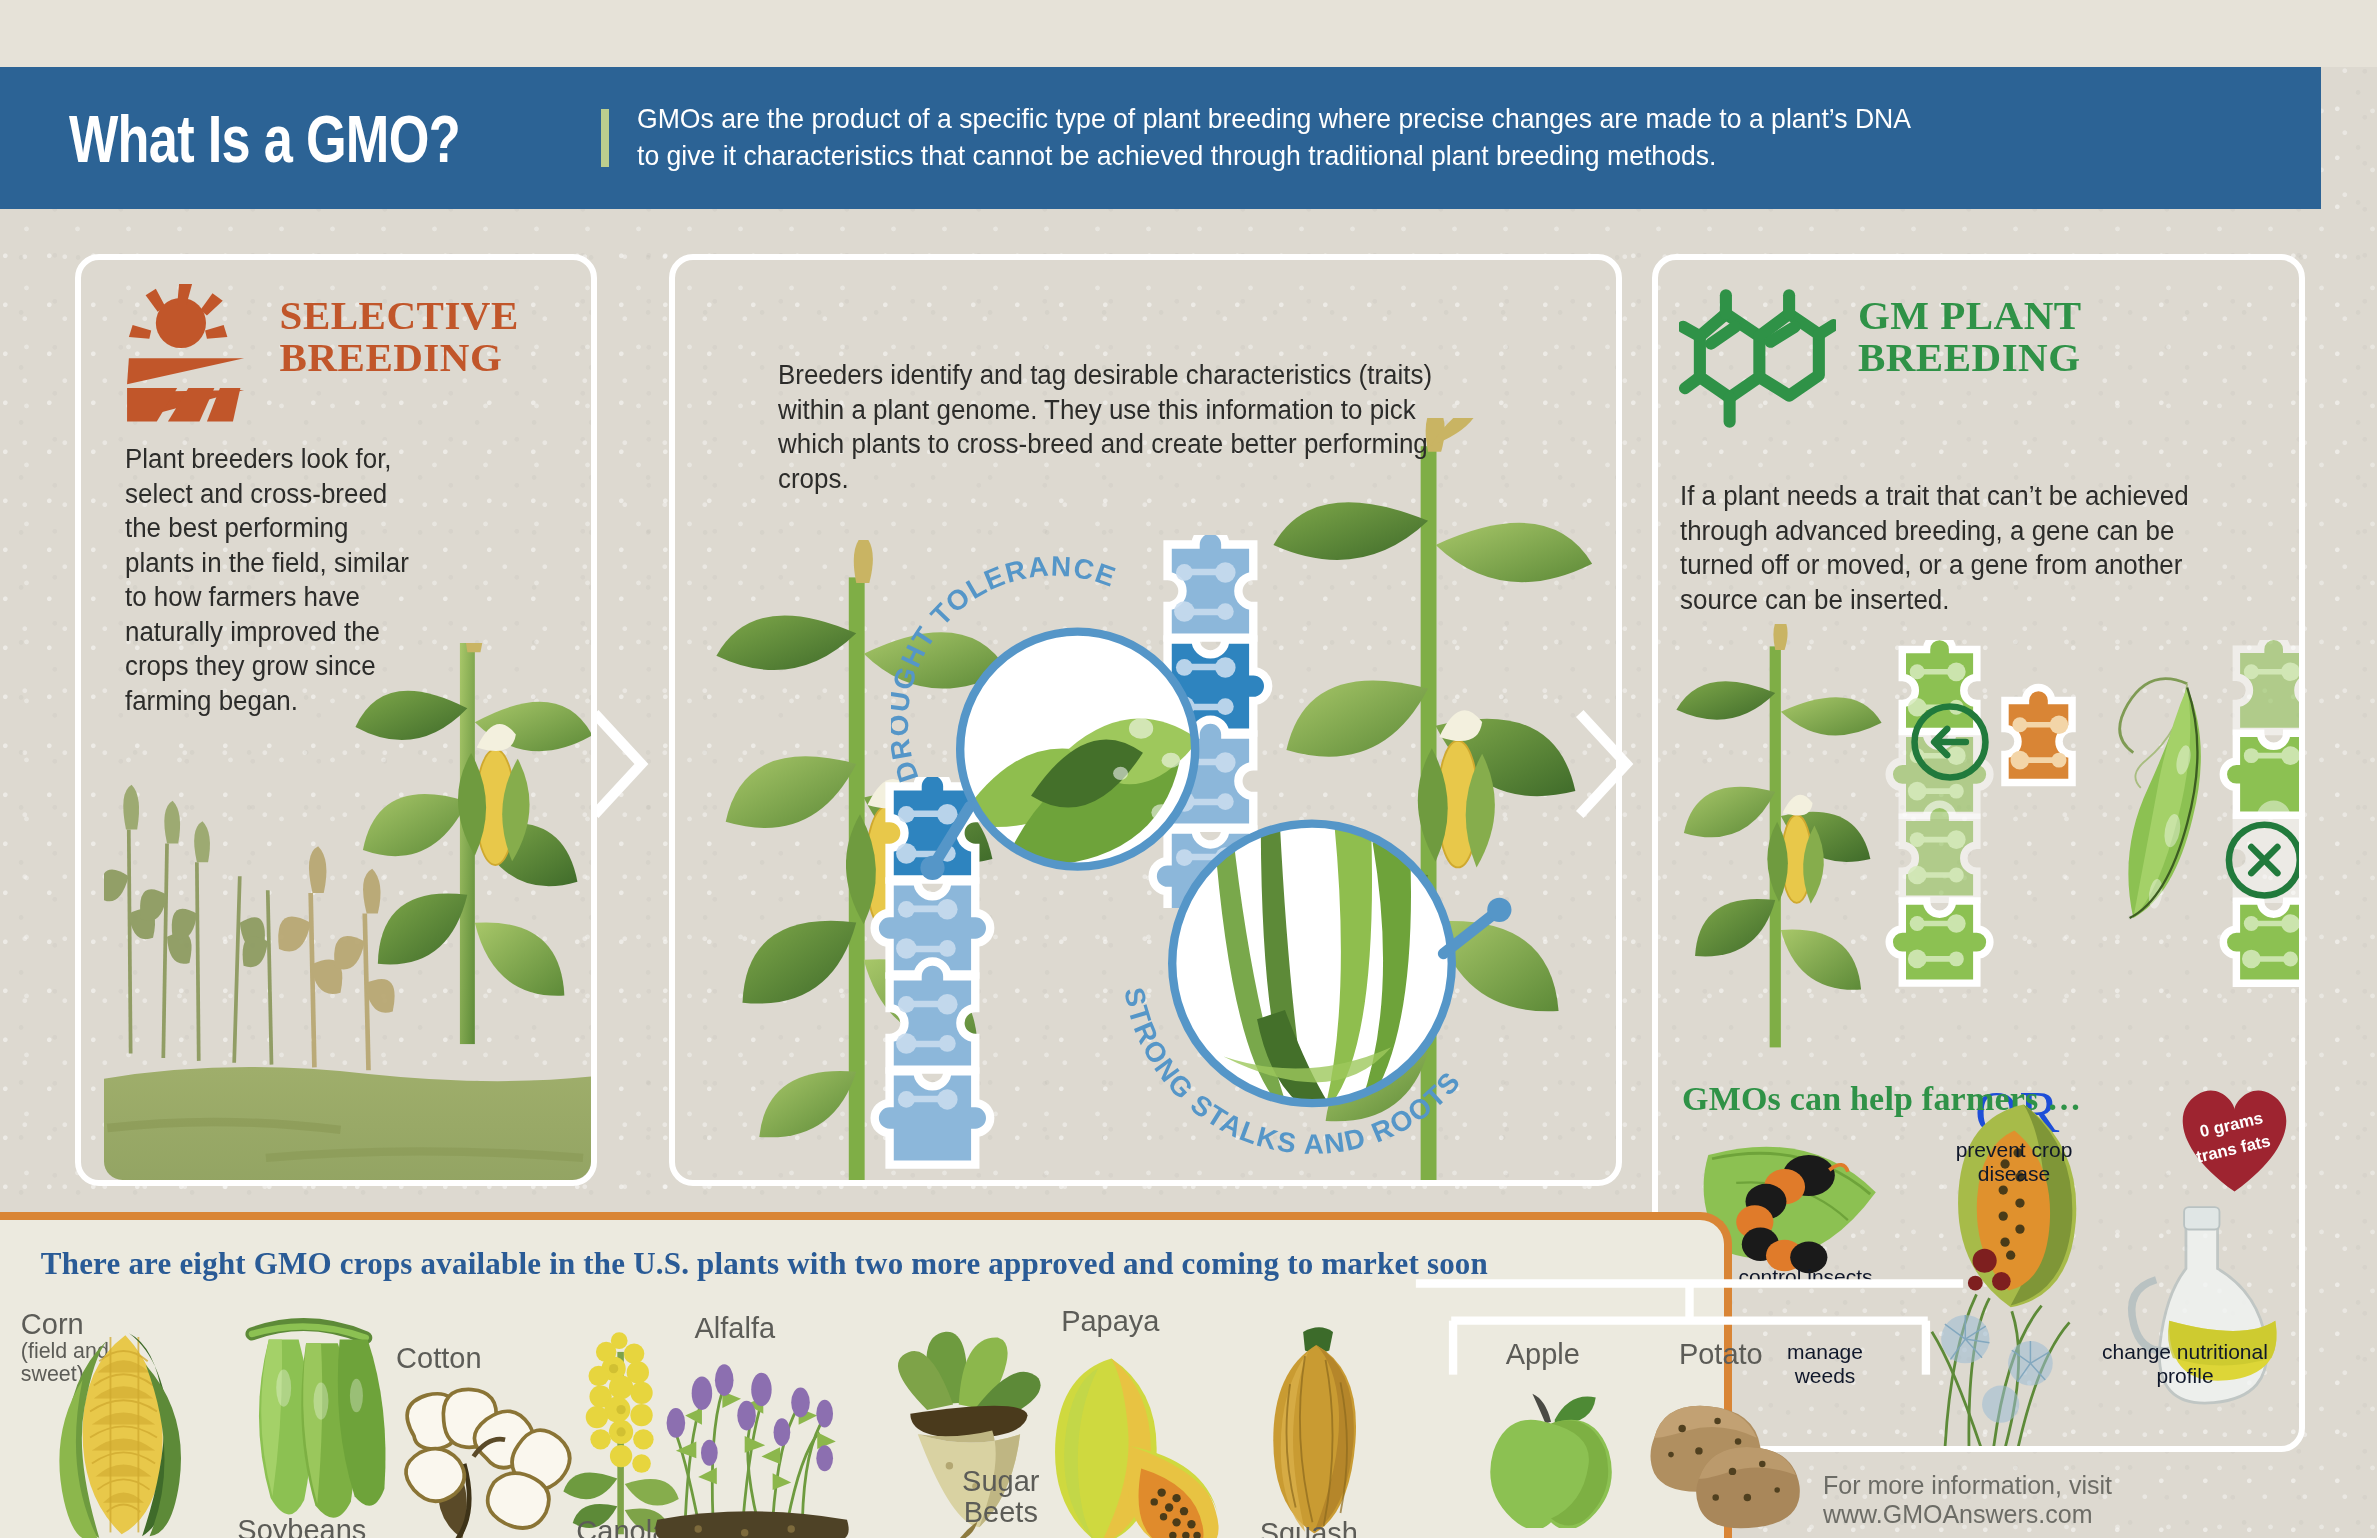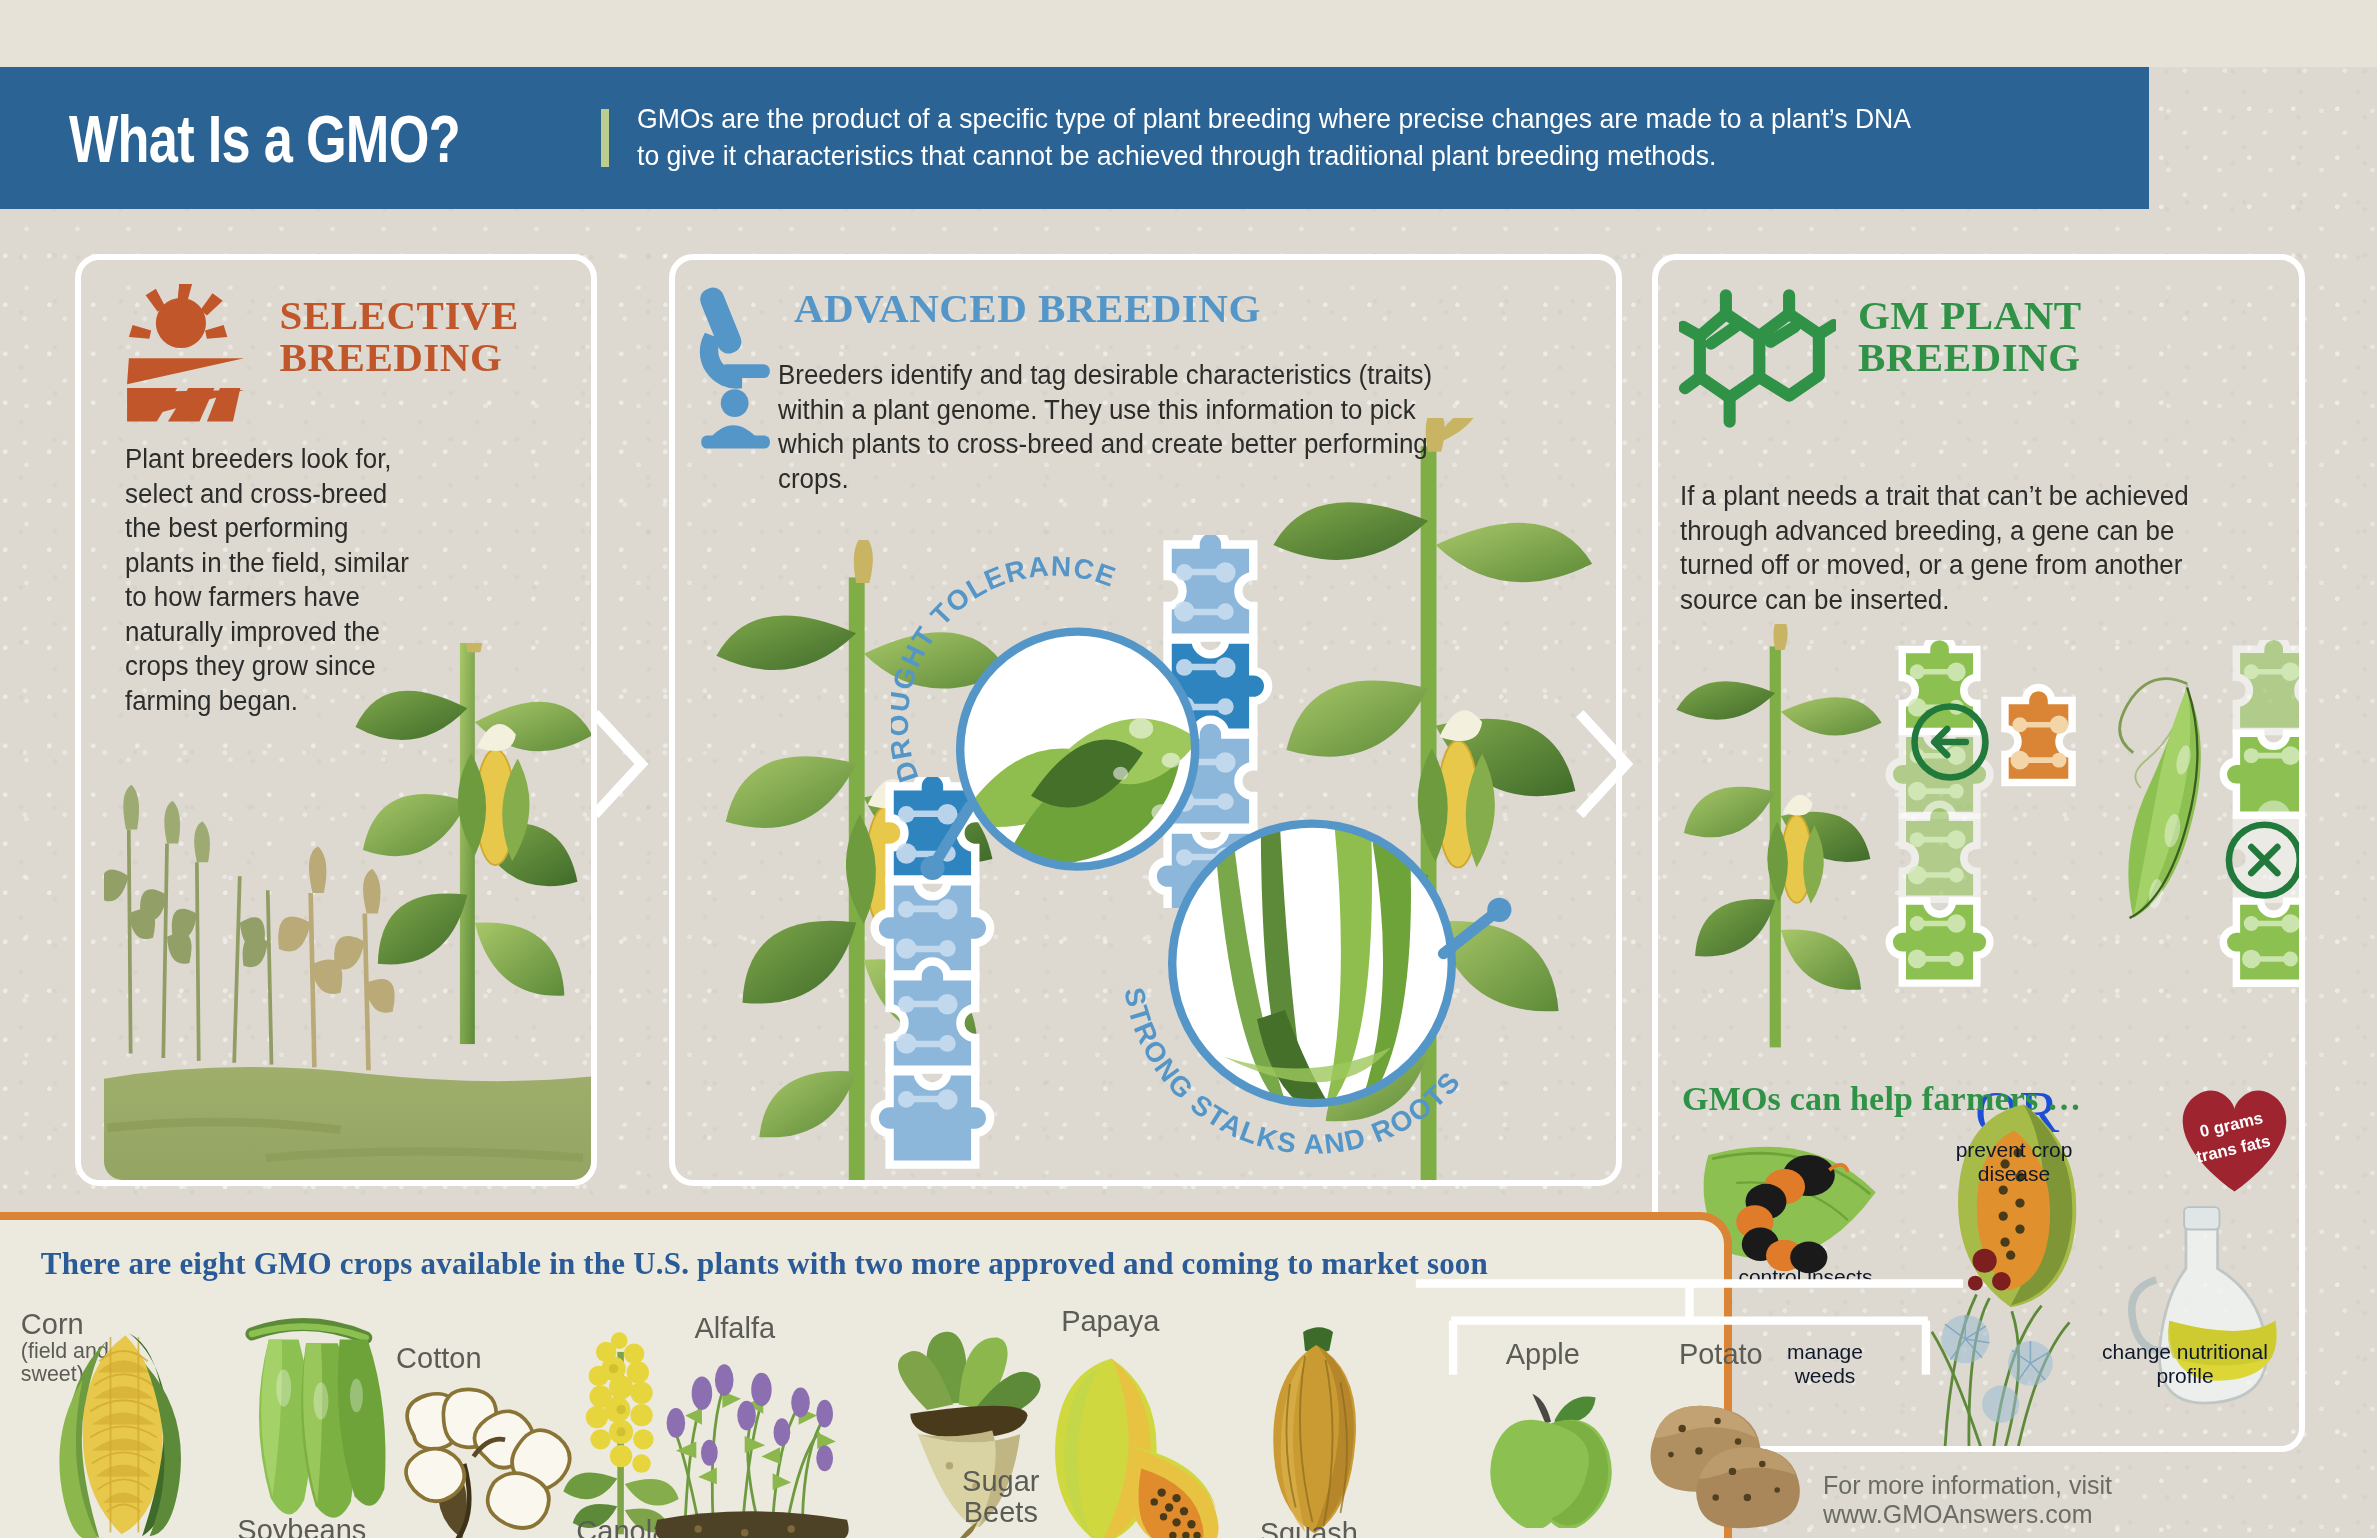--- a/index.html
+++ b/index.html
@@ -26,21 +26,21 @@
     opacity: .85;
   }
   .top-strip {
     position: absolute; top: 0; left: 0; width: 2377px; height: 67px;
     background: #e6e2d8;
   }
 
   
   #header {
     position: absolute; top: 67px; left: 0;
-    width: 2149px; height: 142px;
+    width: 2321px; height: 142px;
     background: #2c6395;
     display: flex; align-items: center;
   }
   #header .h-title {
     font-family: "Liberation Sans Narrow", "Liberation Sans", sans-serif;
     font-weight: bold;
     font-size: 67px;
     color: #ffffff;
     letter-spacing: -0.9px;
     margin-left: 69px;
@@ -443,35 +443,20 @@
       </text>
     </svg>
 
     <svg style="position:absolute;left:0;top:0;width:942px;height:923px" viewBox="0 0 1010 990">
       <path d="M316 586 L278 648" stroke="#5596c8" stroke-width="12" stroke-linecap="round" fill="none"></path>
       <circle cx="276" cy="652" r="13" fill="#5596c8"></circle>
       <path d="M880 700 L824 744" stroke="#5596c8" stroke-width="12" stroke-linecap="round" fill="none"></path>
       <circle cx="884" cy="697" r="13" fill="#5596c8"></circle>
     </svg>
 
-    <div class="p-head" id="adv-head">
-      <span class="p-icon">
-        <svg width="89" height="177" viewBox="0 0 96 190">
-          <g fill="#5596c8">
-            <rect x="18" y="2" width="26" height="74" rx="12" transform="rotate(-22 31 39)"></rect>
-            <path d="M14 52 a40 40 0 0 0 40 60 l0 -19 a22 22 0 0 1 -22 -34z"></path>
-            <rect x="30" y="86" width="54" height="15" rx="7"></rect>
-            <circle cx="46" cy="128" r="15"></circle>
-            <path d="M16 170 q28 -36 58 0z"></path>
-            <rect x="10" y="163" width="74" height="14" rx="6"></rect>
-          </g>
-        </svg>
-      </span>
-      <div class="p-title" id="adv-title">ADVANCED BREEDING</div>
-    </div>
 
     <div class="p-body" id="adv-body">Breeders identify and tag desirable characteristics (traits) within a plant genome. They use this information to pick which plants to cross-breed and create better performing crops.</div>
   </div>
 </div>
 
 <svg class="chev" id="chev2" viewBox="0 0 64 120">
   <path d="M6 6 L56 60 L6 114" fill="none" stroke="#ffffff" stroke-width="11" stroke-linejoin="miter"></path>
 </svg>
 
 <div class="panel" id="panel-gm">

